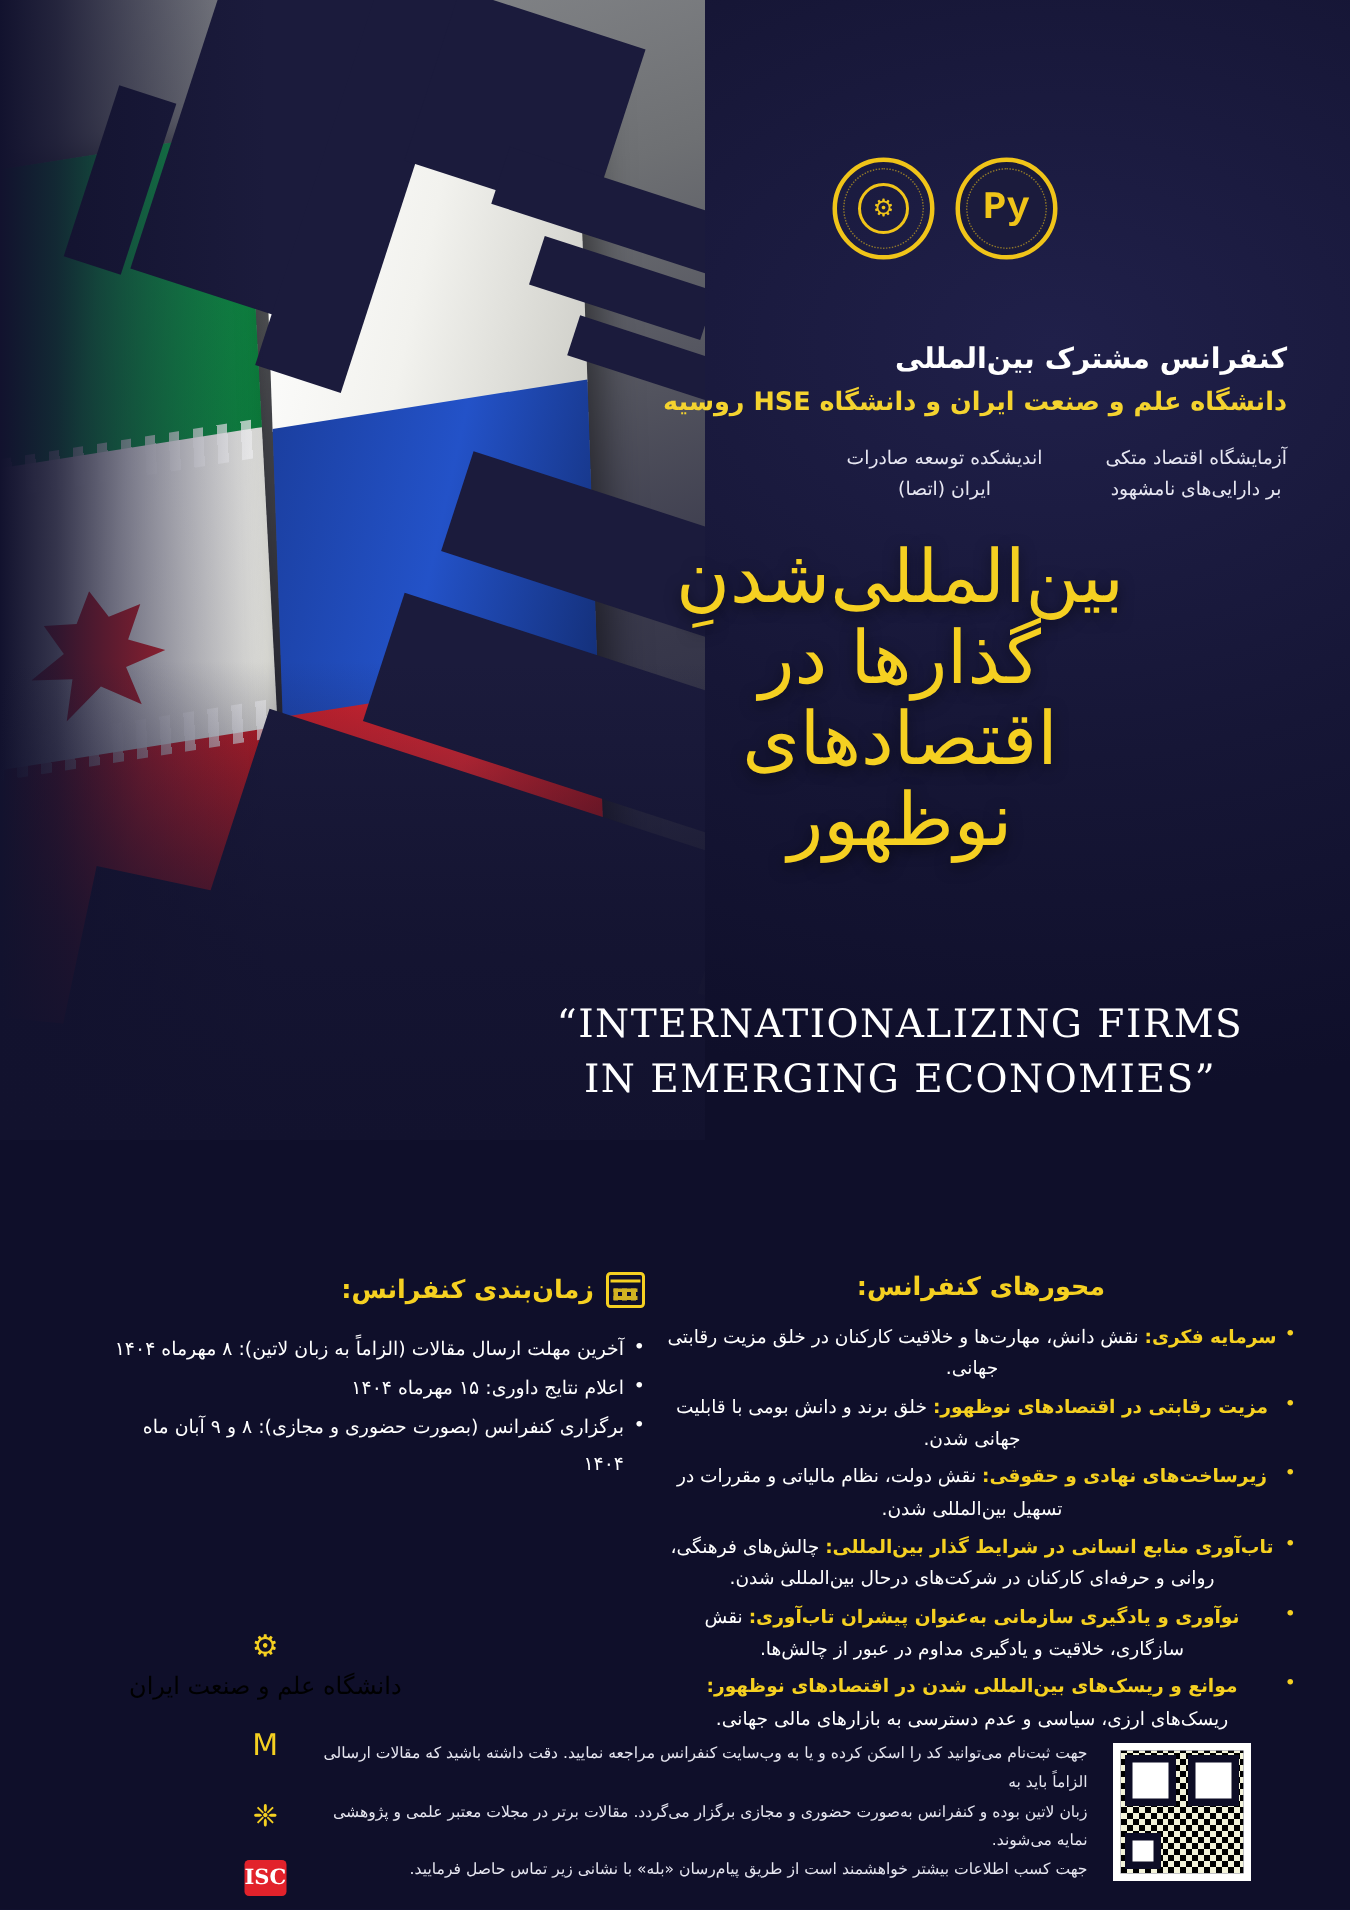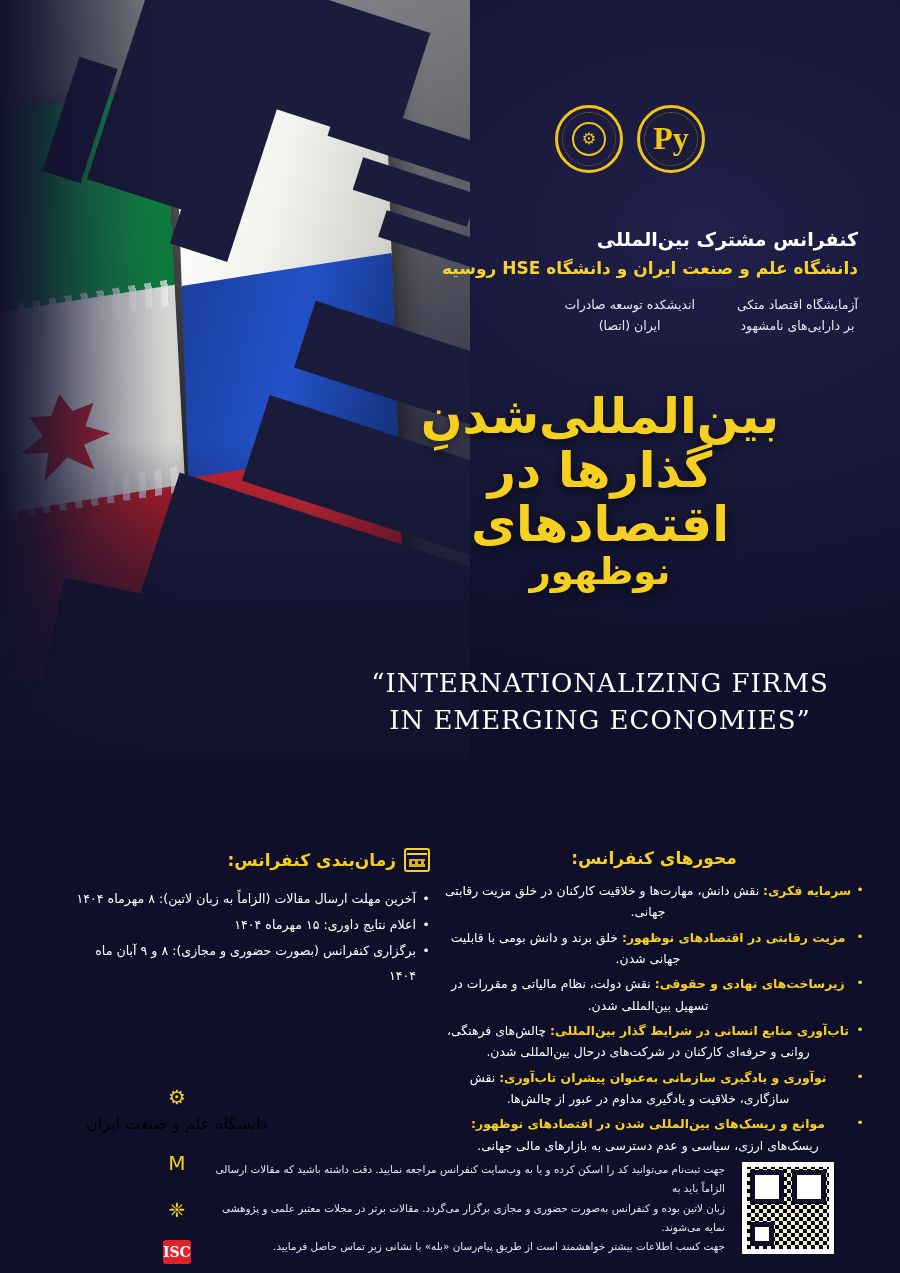--- a/index.html
+++ b/index.html
@@ -127,21 +127,21 @@
     border: 3px solid #f0c419;
     color: #f0c419;
     display: flex; align-items: center; justify-content: center;
     font-size: 9px;
     font-weight: bold;
     text-align: center;
     position: relative;
     line-height: 1.05;
   }
   .logo-circle.hse { background: radial-gradient(circle, #1b1b3c 60%, #12122e 100%); }
-  .logo-circle .big { font-size: 32px; font-family: Liberation Serif, serif; }
+  .logo-circle .big { font-size: 26px; font-family: Liberation Mono, monospace; }
   .logo-ring-text {
     position: absolute; inset: 4px;
     border-radius: 50%;
     border: 1px dotted rgba(240,196,25,.55);
   }
   .logo-iust-inner {
     width: 34px; height: 34px;
     border-radius: 50%;
     border: 2px solid #f0c419;
     display: flex; align-items: center; justify-content: center;
@@ -166,35 +166,35 @@
   }
   .hdr-subs {
     display: flex; justify-content: flex-start; gap: 42px;
     font-size: 12.5px; color: #e7e7f2; line-height: 1.7;
   }
   .hdr-subs div { text-align: center; }
 
   
   .title-fa {
     position: absolute;
-    right: 40px; top: 390px;
+    right: 40px; top: 358px;
     width: 520px;
     text-align: center;
     color: #f5d021;
-    font-weight: bold;
+    font-weight: normal;
     line-height: 1.1;
   }
   .title-fa .t-l {
     display: block;
     text-shadow: 0 3px 10px rgba(0,0,0,.5);
   }
   .title-fa .t1 { font-size: 49px; }
   .title-fa .t2 { font-size: 49px; }
   .title-fa .t3 { font-size: 49px; }
-  .title-fa .t4 { font-size: 37px; }
+  .title-fa .t4 { font-size: 49px; }
 
   .title-en {
     position: absolute;
     right: 50px; top: 665px;
     width: 500px;
     text-align: center;
     color: #ffffff;
     font-family: "DejaVu Serif", "Liberation Serif", serif;
     font-size: 26px;
     letter-spacing: 1px;

